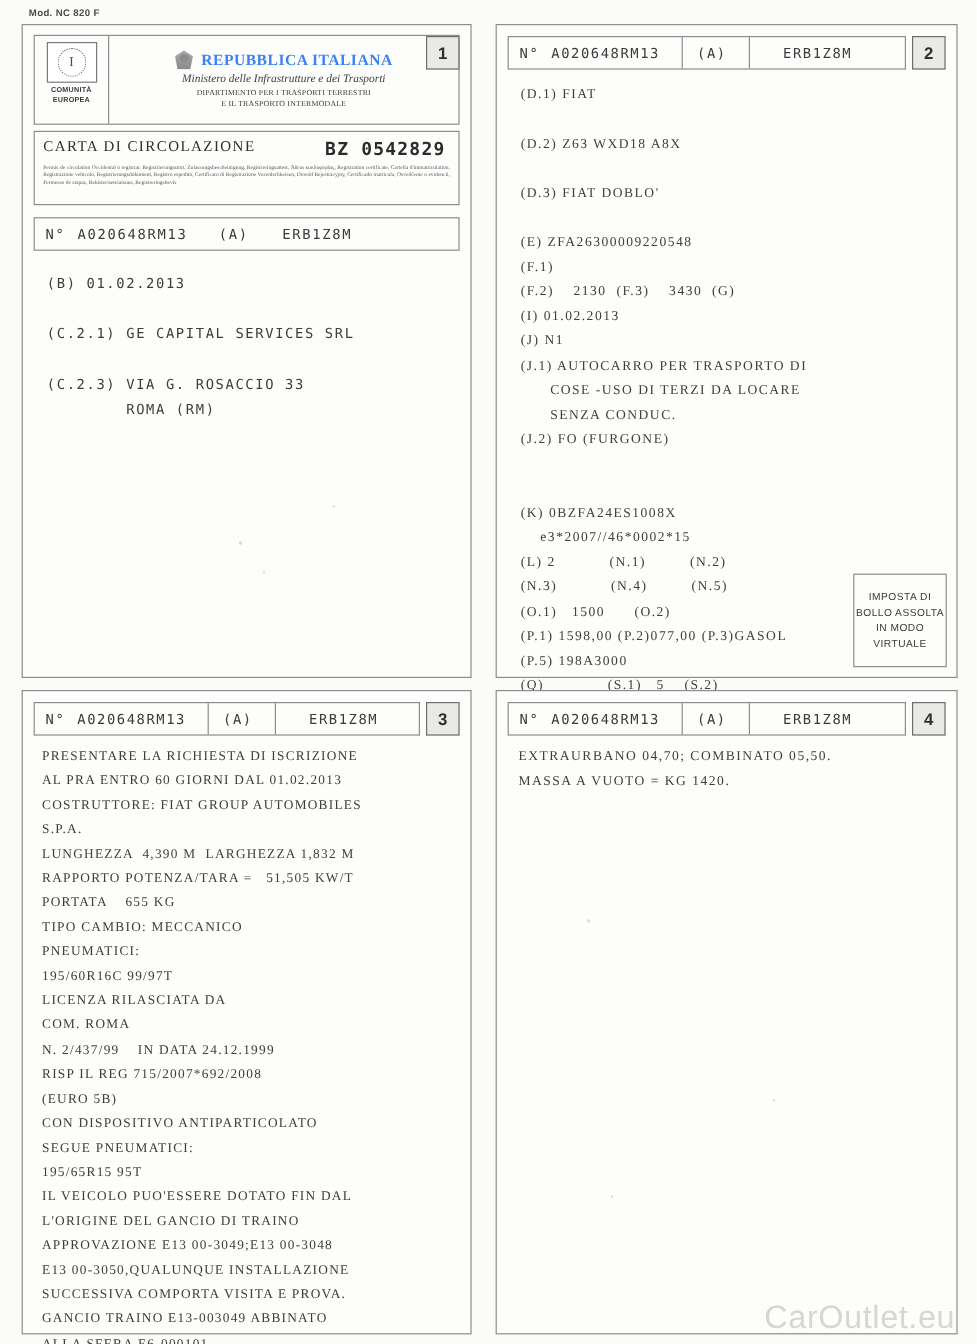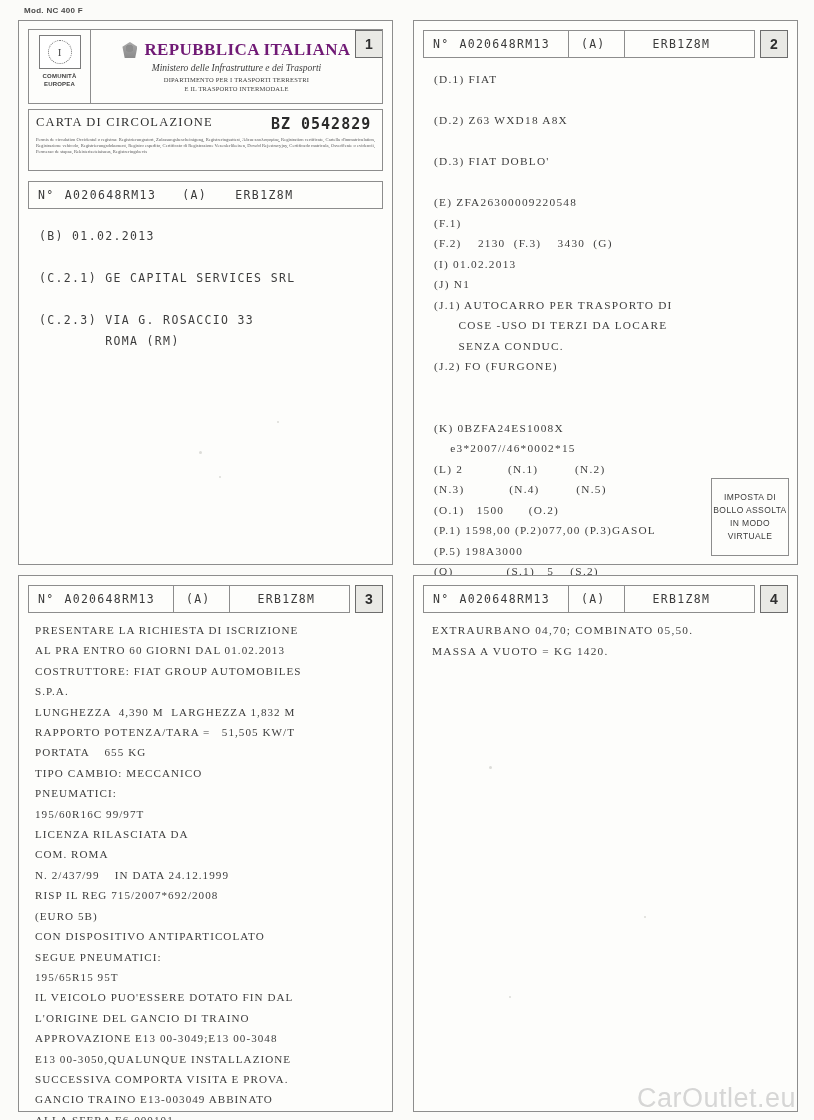--- a/index.html
+++ b/index.html
@@ -66,21 +66,21 @@
     font-family:"Liberation Serif",serif;font-size:11px;color:#4b4b4b;
   }
   .euflag .cap{
     font-family:"Liberation Sans",sans-serif;
     font-size:6px;font-weight:bold;color:#3b3b3b;letter-spacing:.2px;
     text-align:center;line-height:8px;margin-top:3px;
   }
   .hdrmain{flex:1;display:flex;flex-direction:column;align-items:center;justify-content:center;padding:2px 4px;box-sizing:border-box;}
   .repub{
     font-family:"Liberation Serif",serif;
-    font-size:17px;font-weight:bold;color:#701a75;letter-spacing:.4px;
+    font-size:13px;font-weight:bold;color:#3b82f6;letter-spacing:.4px;
     display:flex;align-items:center;gap:7px;
   }
   .crest{
     width:15px;height:16px;
     background:radial-gradient(circle at 50% 40%, #7a7a7a 0 30%, transparent 31%),
                linear-gradient(#9a9a9a,#777);
     clip-path:polygon(50% 0,100% 30%,85% 100%,15% 100%,0 30%);
     opacity:.85;
   }
   .minist{
@@ -166,21 +166,21 @@
     opacity:.75;
   }
   .specks{position:absolute;inset:0;pointer-events:none;}
   .sp{position:absolute;background:#cfcfc9;border-radius:50%;opacity:.7;}
 </style>
 </head>
 <body>
 
 <div class="scan"></div>
 
-<div class="topmod">Mod. NC 400 F</div>
+<div class="topmod">Mod. NC 820 F</div>
 
 <div class="page" id="p1">
 
   <div class="badge" style="right:9px;top:9px;">1</div>
 
   <div class="hdr1">
     <div class="euflag">
       <div class="eucircle">
         <div class="ring">I</div>
       </div>

